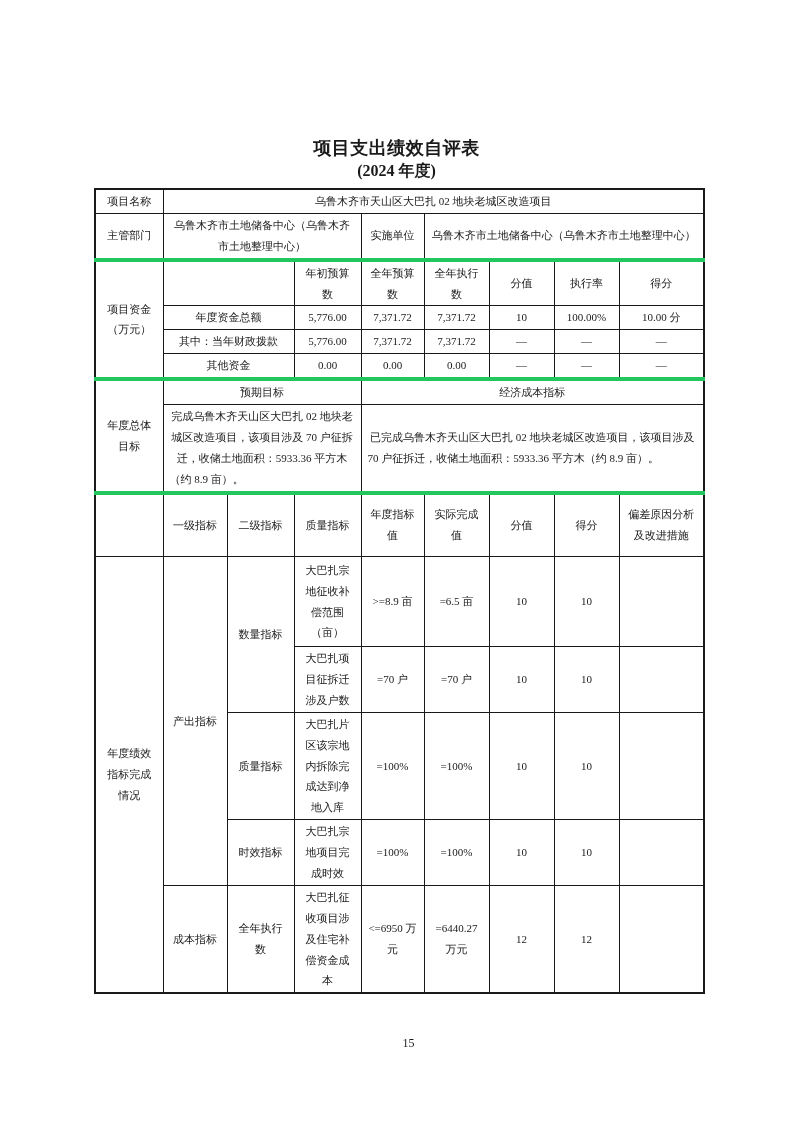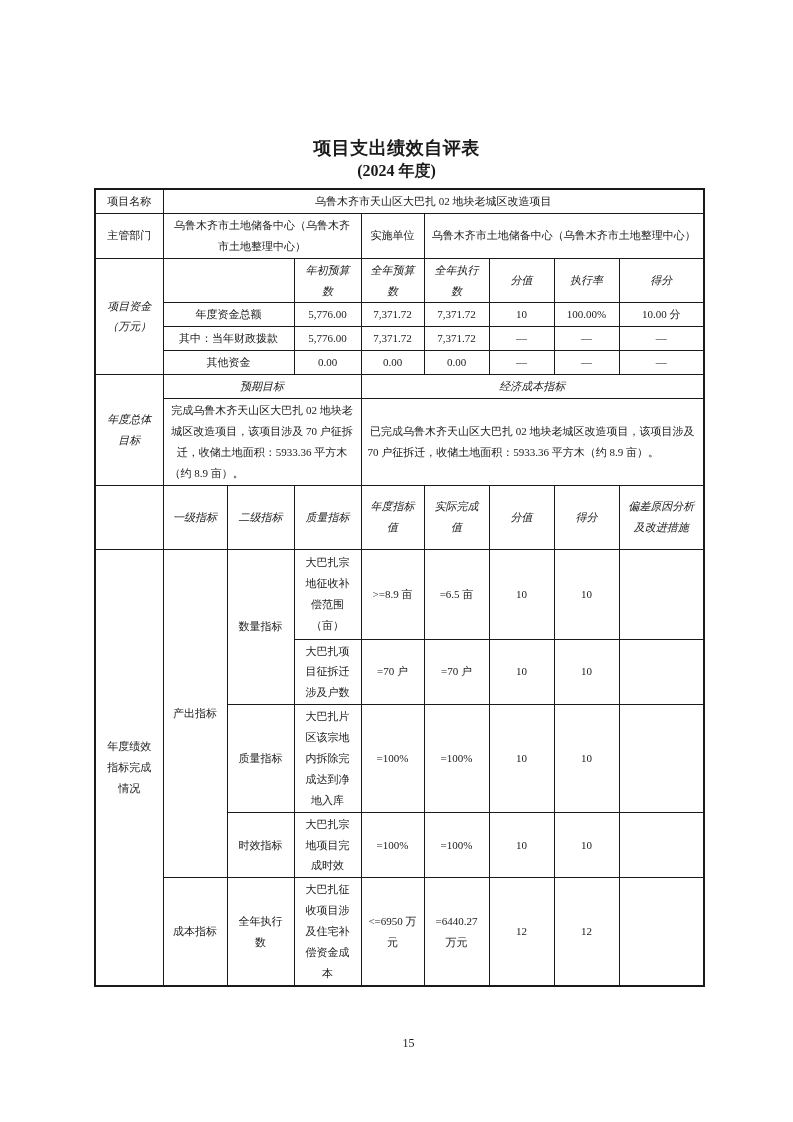--- a/index.html
+++ b/index.html
@@ -39,21 +39,21 @@
     border: 1px solid #1a1a1a;
     font-size: 11px;
     line-height: 1.9;
     text-align: center;
     vertical-align: middle;
     padding: 1px 6px;
     overflow: hidden;
     word-break: normal;
     overflow-wrap: break-word;
   }
-  tr.sep td { border-top: 1px solid #22c55e; font-style: italic; }
+  tr.sep td { border-top: 4px solid #22c55e; }
   td.tight { padding: 1px 2px; }
   td.goal {
     text-align: justify;
     text-align-last: left;
     line-height: 20px;
     padding: 3px 5px;
     margin-left: 14px;
   }
   td.goal-wide { padding: 3px 8px; }
   td.pad-wide { padding: 1px 16px; }

